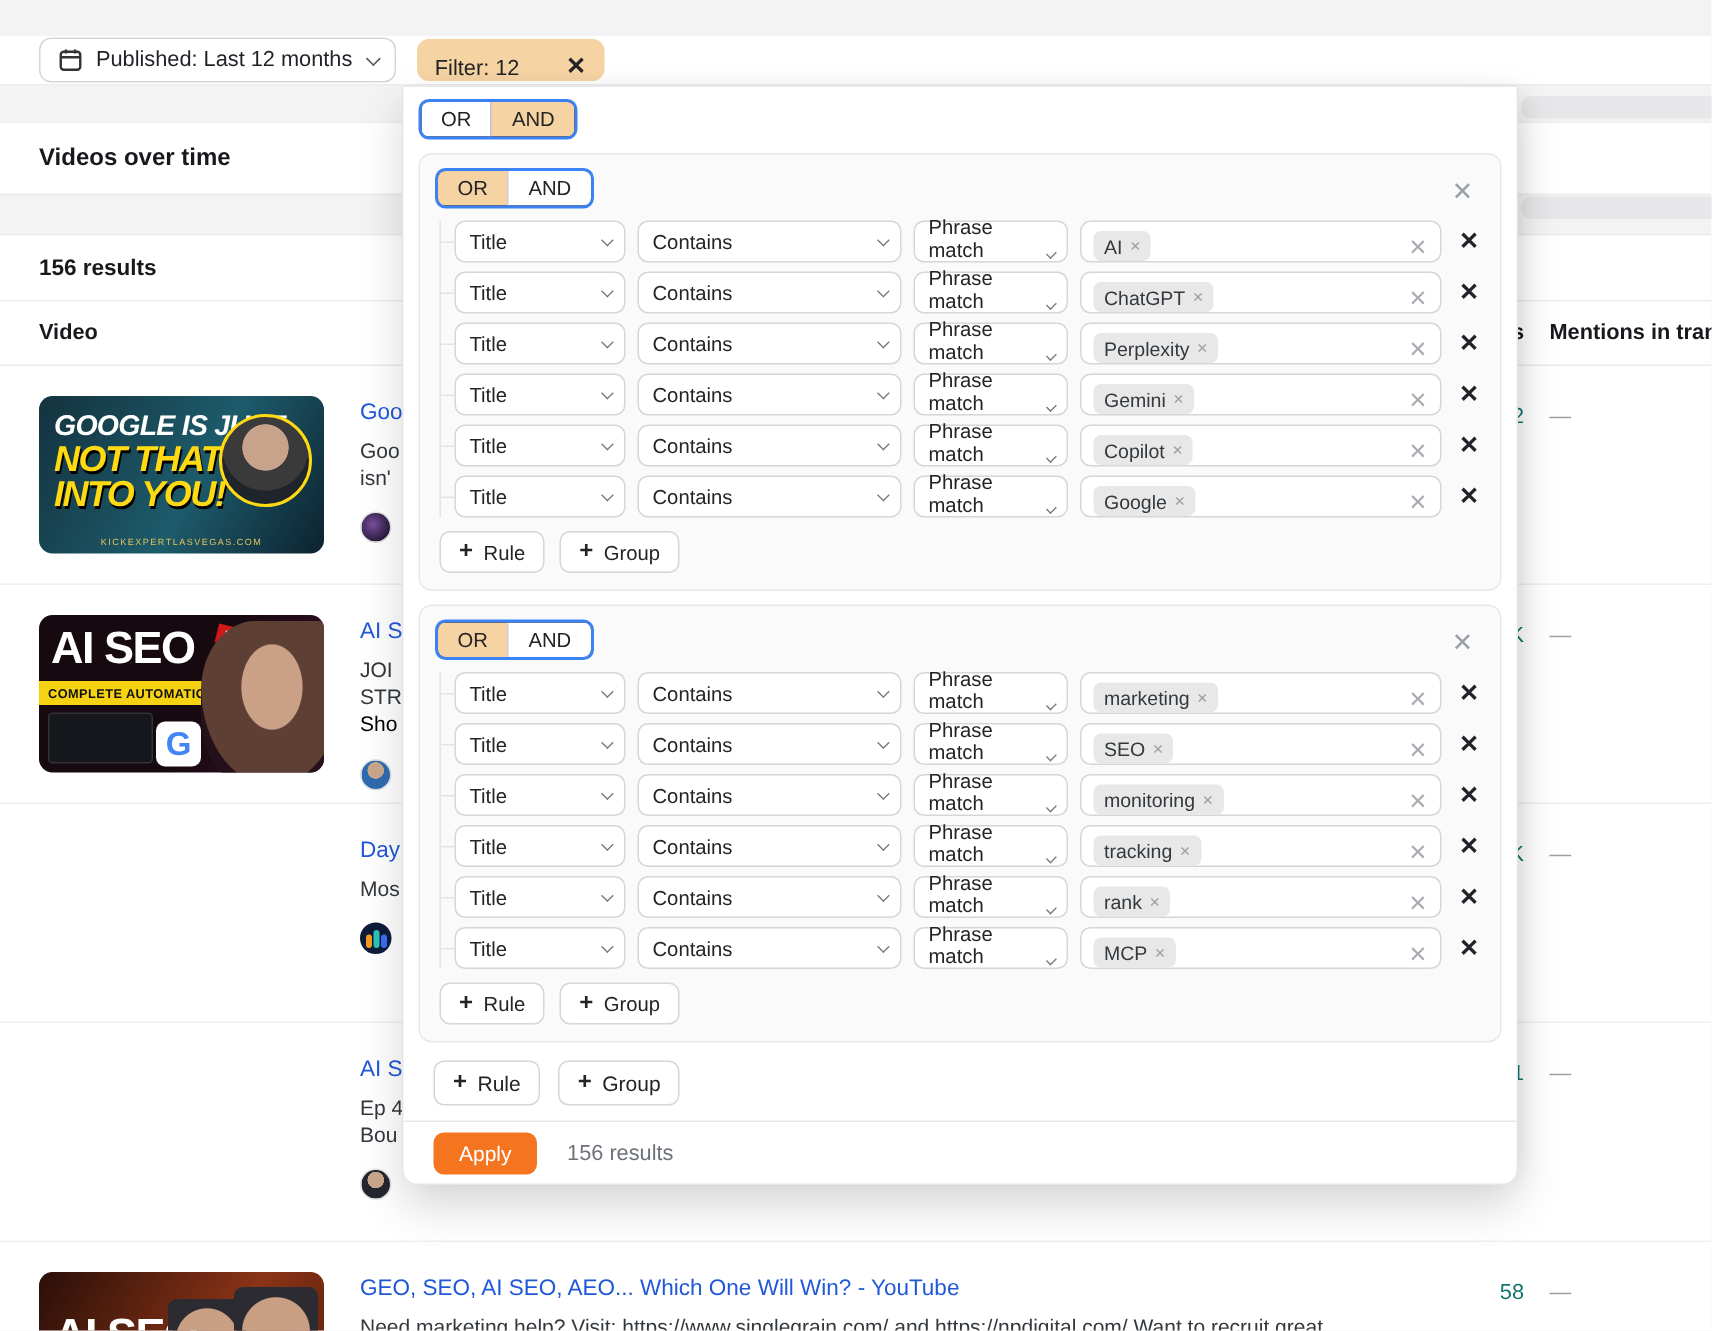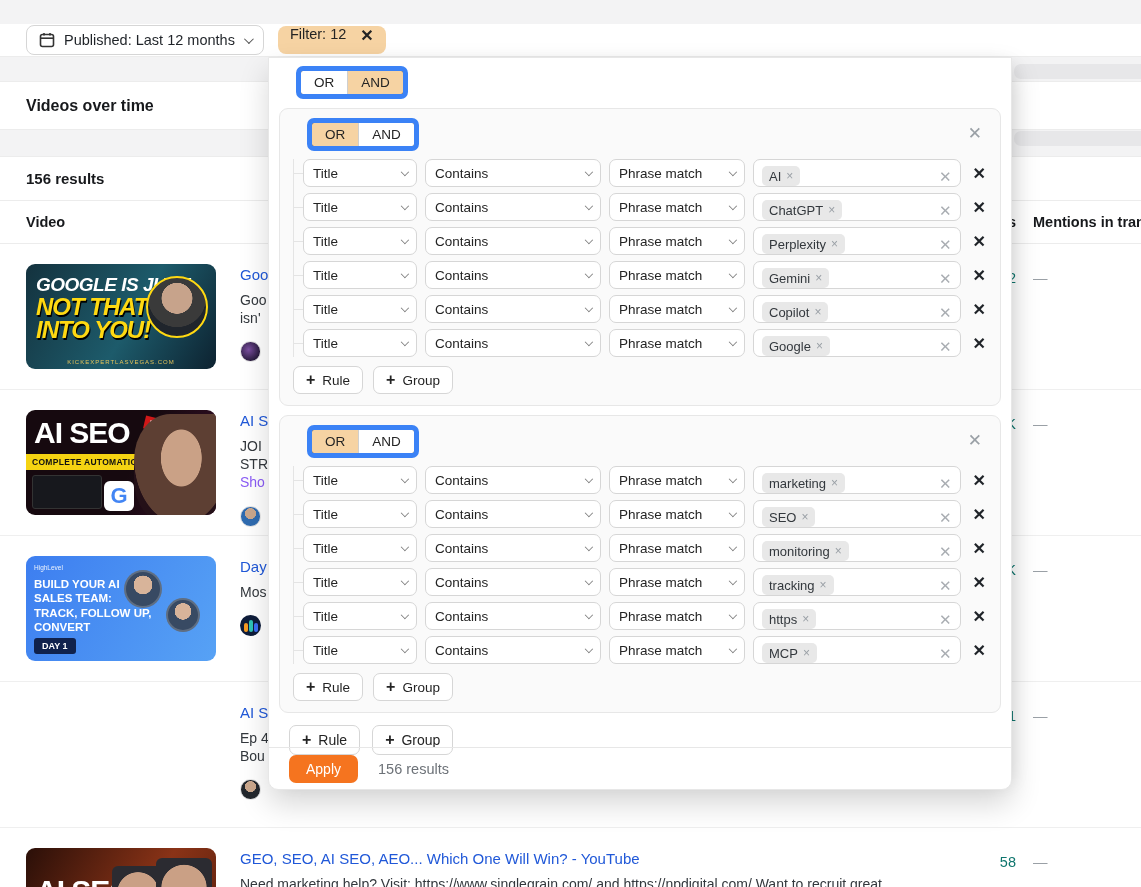--- a/index.html
+++ b/index.html
@@ -22,21 +22,21 @@
   }
   .date-chip {
     display:flex; align-items:center; gap:9px; height:30px; padding:0 12px;
     background:#fff; border:1px solid #d6d6d6; border-radius:8px; font-size:14.5px; color:#1f2328;
     cursor:pointer;
   }
   .cal-ic { width:16px; height:16px; display:inline-block; }
   .chev { width:7px; height:7px; border-right:1.6px solid #555; border-bottom:1.6px solid #555;
     transform:rotate(45deg) translateY(-2px); display:inline-block; }
   .filter-chip {
-    display:flex; align-items:flex-start; gap:14px; height:28px; padding:0 12px;
+    display:flex; align-items:flex-end; gap:31px; height:28px; padding:0 12px;
     background:#f6d3a3; border-radius:8px; font-size:14.5px; color:#242424; cursor:pointer;
   }
   .filter-chip .x { font-size:16px; font-weight:bold; color:#242424; cursor:pointer; }
 
   
   .vot-card {
     position:absolute; left:0; top:81px; width:1141px; height:49px; background:#fff;
     border-top:1px solid #ececec; border-bottom:1px solid #ececec;
     display:flex; align-items:center; padding:0 26px;
   }
@@ -57,21 +57,21 @@
   
   .vrow { position:relative; padding:20px 0 20px 26px; border-bottom:1px solid #efefef; height:146px; }
   .vrow.last { border-bottom:none; height:120px; }
   .thumb {
     position:absolute; left:26px; top:20px; width:190px; height:105px; border-radius:9px;
     overflow:hidden; cursor:pointer;
   }
   .vinfo { position:absolute; left:240px; top:22px; right:140px; }
   .vtitle { color:#2058d8; font-size:15px; margin-bottom:8px; cursor:pointer; white-space:nowrap; overflow:hidden; }
   .vdesc { color:#33383d; font-size:14px; line-height:1.3; white-space:nowrap; overflow:hidden; }
-  .vdesc .muted { color:#8b5cf6; }
+  .vdesc .muted { color:#000000; }
   .avatar { width:21px; height:21px; border-radius:50%; display:inline-block; vertical-align:middle; }
   .chan-row { margin-top:14px; display:flex; align-items:center; gap:8px; font-size:14px; color:#33383d; white-space:nowrap; }
   .num { position:absolute; top:26px; right:125px; width:60px; text-align:right; font-size:14.5px; color:#0f766e; }
   .dash { position:absolute; top:26px; left:1033px; color:#9aa0a6; font-size:14.5px; }
 
   
   .t1 { background:linear-gradient(120deg,#14323e,#1d5b6b 55%,#0d2230); color:#ffd912; padding:10px 8px 6px 10px; }
   .t1 .l1 { color:#fff; font-weight:bold; font-style:italic; font-size:19px; letter-spacing:-.5px; }
   .t1 .l2,.t1 .l3 { font-weight:bold; font-style:italic; font-size:24px; letter-spacing:-1px; line-height:.95; text-shadow:1px 2px 0 #000; }
   .t1 .guy { position:absolute; right:8px; top:12px; width:62px; height:62px; border-radius:50%;
@@ -122,38 +122,38 @@
   .av3 i.c { left:14px; background:#3b6ef5; }
   .av4 { background:radial-gradient(circle at 50% 35%,#caa78d 35%,#23272d 36%); border:1px solid #e3e3e3; }
 
   
   .panel {
     position:absolute; left:268px; top:57px; width:744px; height:733px; background:#fff;
     border:1px solid #e7e7e7; border-radius:0 0 10px 10px; z-index:20;
     box-shadow:0 14px 30px rgba(0,0,0,.16), 8px 0 18px -8px rgba(0,0,0,.10);
     padding:8px 10px 0 10px;
   }
-  .toggle { display:inline-flex; border:5px solid #3b82f6; border-radius:7px; overflow:hidden; background:#0f172a;margin-left:17px; }
+  .toggle { display:inline-flex; border:2px solid #3b82f6; border-radius:7px; overflow:hidden; background:#0f172a; }
   .toggle .seg { padding:4px 13px; font-size:13.5px; color:#242424; cursor:pointer; background:#fff; }
   .toggle .seg + .seg { border-left:1px solid #cfcfcf; }
   .toggle .seg.sel { background:#f6d3a3; }
   .grp {
     position:relative; margin-top:9px; background:#fafafa; border:1px solid #e7e7e7; border-radius:9px;
     padding:9px 10px 9px 10px;
   }
   .grp-x { position:absolute; right:18px; top:16px; color:#9aa0a6; font-size:17px; cursor:pointer; line-height:1; }
   .rules { margin:8px 0 0 3px; border-left:1px solid #e4e4e4; padding-left:9px; }
   .rrow { position:relative; display:flex; align-items:center; gap:8px; height:28px; margin-bottom:6px; }
   .rrow::before { content:""; position:absolute; left:-9px; top:50%; width:9px; height:1px; background:#e4e4e4; }
   .sel-box {
     height:28px; background:#fff; border:1px solid #d6d6d6; border-radius:7px; display:flex; align-items:center;
     justify-content:space-between; padding:0 9px; font-size:13.5px; color:#242424; cursor:pointer; gap:22px;
   }
   .sel-box .chev { transform:rotate(45deg) translateY(-2px) scale(.85); border-color:#777; }
-  .w-field { width:114px; } .w-op { width:176px; } .w-match { width:136px; }
+  .w-field { width:114px; } .w-op { width:176px; } .w-match { width:103px;align-items:flex-end; }
   .tagbox {
     flex:1; height:28px; background:#fff; border:1px solid #d6d6d6; border-radius:7px; display:flex;
     align-items:flex-end; padding:0 8px; gap:6px; cursor:text;
   }
   .tag { background:#e8e8e8; border-radius:5px; padding:2.5px 7px; font-size:13px; color:#33383d; display:flex; align-items:center; gap:5px; }
   .tag .tx { color:#9aa0a6; font-size:12px; cursor:pointer; }
   .tag-clear { margin-left:auto; color:#a9adb2; font-size:15px; cursor:pointer; }
   .row-del { color:#1f2328; font-size:16px; font-weight:bold; cursor:pointer; padding:0 4px; }
   .add-row { display:flex; gap:10px; margin:9px 0 2px 3px; }
   .add-btn {
@@ -247,30 +247,20 @@
         </div>
         <div class="chan-row">
             <span class="avatar av2"></span>
           </div>
       </div>
       <div class="num">K</div>
       <div class="dash">—</div>
     </div>
 
     <div class="vrow">
-      <div class="thumb t3">
-        <div class="brand">HighLevel</div>
-        <div class="ln">BUILD YOUR AI</div>
-        <div class="ln">SALES TEAM:</div>
-        <div class="ln">TRACK, FOLLOW UP,</div>
-        <div class="ln">CONVERT</div>
-        <div class="p1"></div>
-        <div class="p2"></div>
-        <div class="day">DAY 1</div>
-      </div>
       <div class="vinfo">
         <div class="vtitle">Day</div>
         <div class="vdesc"><span>Mos</span></div>
         <div class="chan-row">
             <span class="avatar av3">
               <i class="a"></i>
               <i class="b"></i>
               <i class="c"></i>
             </span>
           </div>
@@ -583,21 +573,21 @@
     <div class="sel-box w-op">
       <span class="v-op">Contains</span>
                 <span class="chev"></span>
     </div>
     <div class="sel-box w-match">
       <span class="v-match">Phrase match</span>
                 <span class="chev"></span>
     </div>
     <div class="tagbox">
       <span class="tag">
-        <span class="v-tag">https</span>
+        <span class="v-tag">rank</span>
                   <span class="tx">×</span>
       </span>
       <span class="tag-clear">✕</span>
     </div>
     <span class="row-del">✕</span>
   </div>
 
   <div class="rrow">
     <div class="sel-box w-field">
       <span class="v-field">Title</span>

